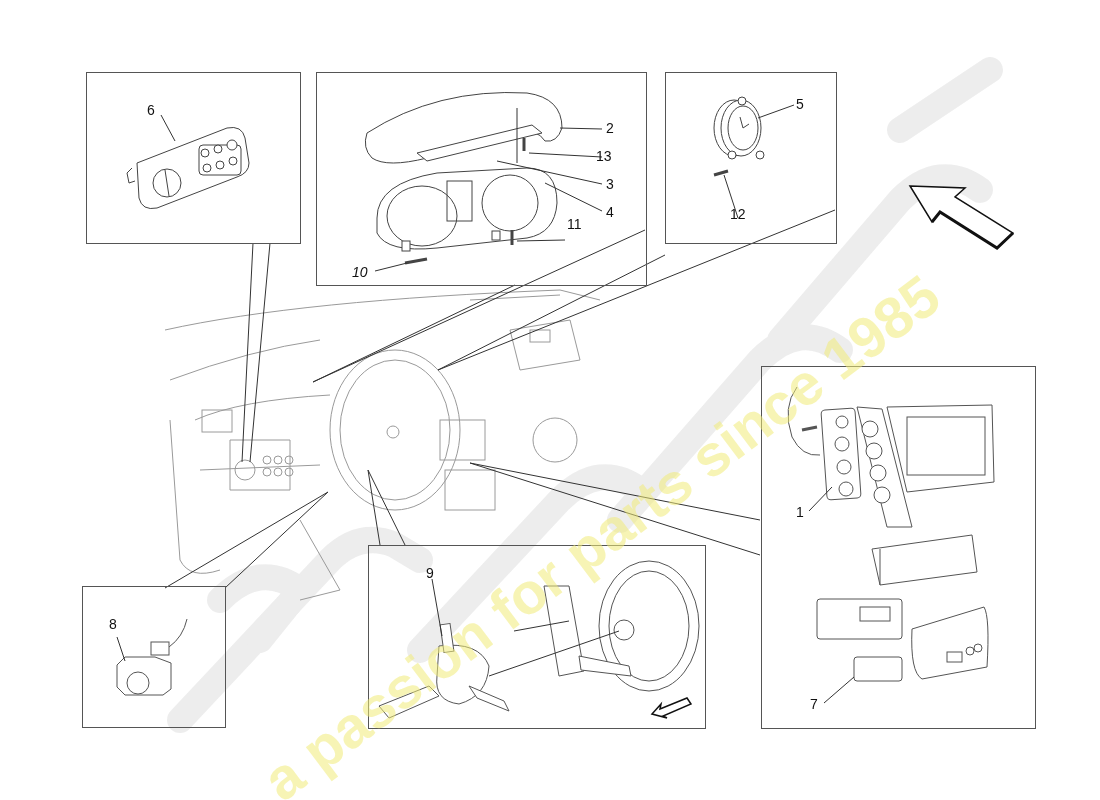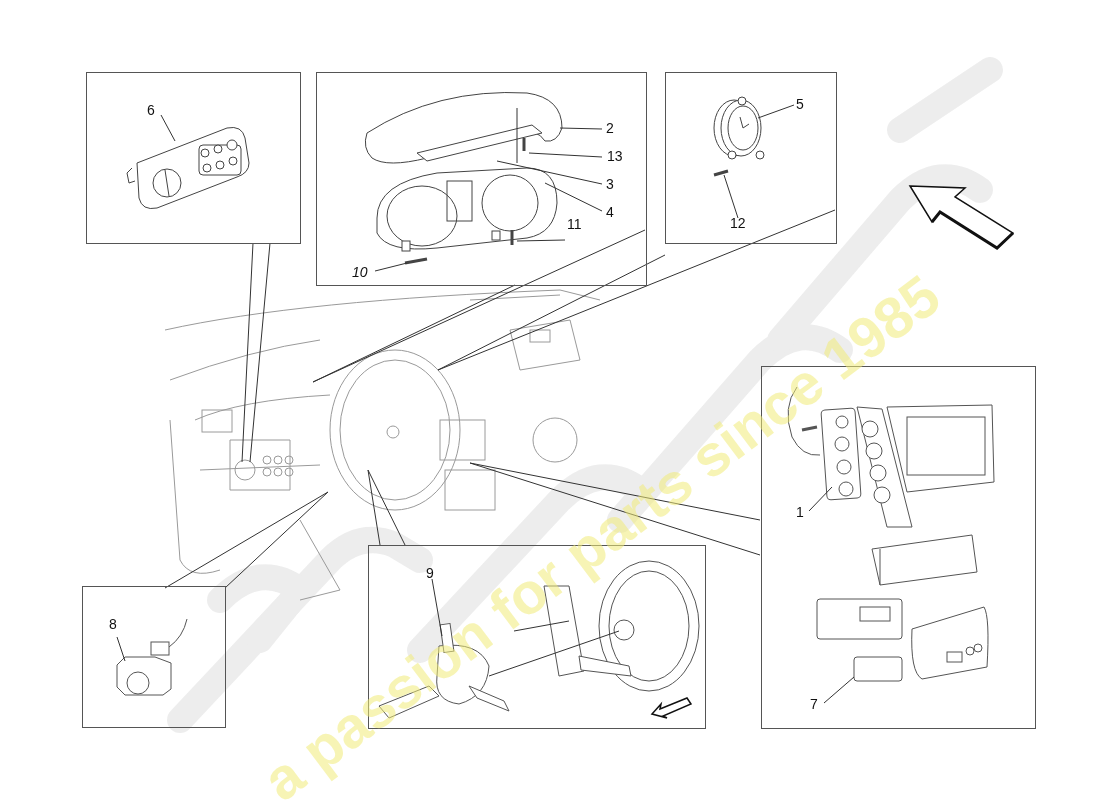--- a/index.html
+++ b/index.html
@@ -116,21 +116,21 @@
         <line x1="243" y1="55" x2="285" y2="56"></line>
         <line x1="212" y1="80" x2="285" y2="84"></line>
         <line x1="180" y1="88" x2="285" y2="111"></line>
         <line x1="228" y1="110" x2="285" y2="138"></line>
         <line x1="200" y1="168" x2="248" y2="167"></line>
         <line x1="58" y1="198" x2="90" y2="190"></line>
         <line x1="200" y1="35" x2="200" y2="90"></line>
       </g>
     </svg>
     <span class="callout" style="left:289px;top:48px;">2</span>
-    <span class="callout" style="left:290px;top:76px;">13</span>
+    <span class="callout" style="left:279px;top:76px;">13</span>
     <span class="callout" style="left:289px;top:104px;">3</span>
     <span class="callout" style="left:289px;top:132px;">4</span>
     <span class="callout" style="left:250px;top:144px;">11</span>
     <span class="callout" style="left:35px;top:192px;font-style:italic;">10</span>
   </div>
 
   <div class="box" style="left:665px;top:72px;width:170px;height:170px;">
     <svg width="170" height="170">
       <g fill="#fff" stroke="#444" stroke-width="1">
         <ellipse cx="68" cy="55" rx="20" ry="28"></ellipse>
@@ -142,21 +142,21 @@
           <circle cx="66" cy="82" r="4"></circle>
           <circle cx="94" cy="82" r="4"></circle>
         <path d="M48 102 L62 98" stroke-width="3"></path>
       </g>
       <g stroke="#333" stroke-width="1">
         <line x1="92" y1="45" x2="128" y2="32"></line>
         <line x1="58" y1="102" x2="72" y2="145"></line>
       </g>
     </svg>
     <span class="callout" style="left:130px;top:24px;">5</span>
-    <span class="callout" style="left:64px;top:143px;">12</span>
+    <span class="callout" style="left:64px;top:134px;">12</span>
   </div>
 
   <svg width="1100" height="800">
     <path d="M910 186 L965 188 L955 197 L1013 233 L997 248 L940 212 L932 222 Z" fill="#fff" stroke="#111" stroke-width="1.5"></path>
     <path d="M932 222 L940 212 L997 248 L1013 233" fill="none" stroke="#111" stroke-width="3"></path>
   </svg>
 
   <div class="box" style="left:761px;top:366px;width:273px;height:361px;">
     <svg width="273" height="361">
       <g fill="#fff" stroke="#555" stroke-width="1">

